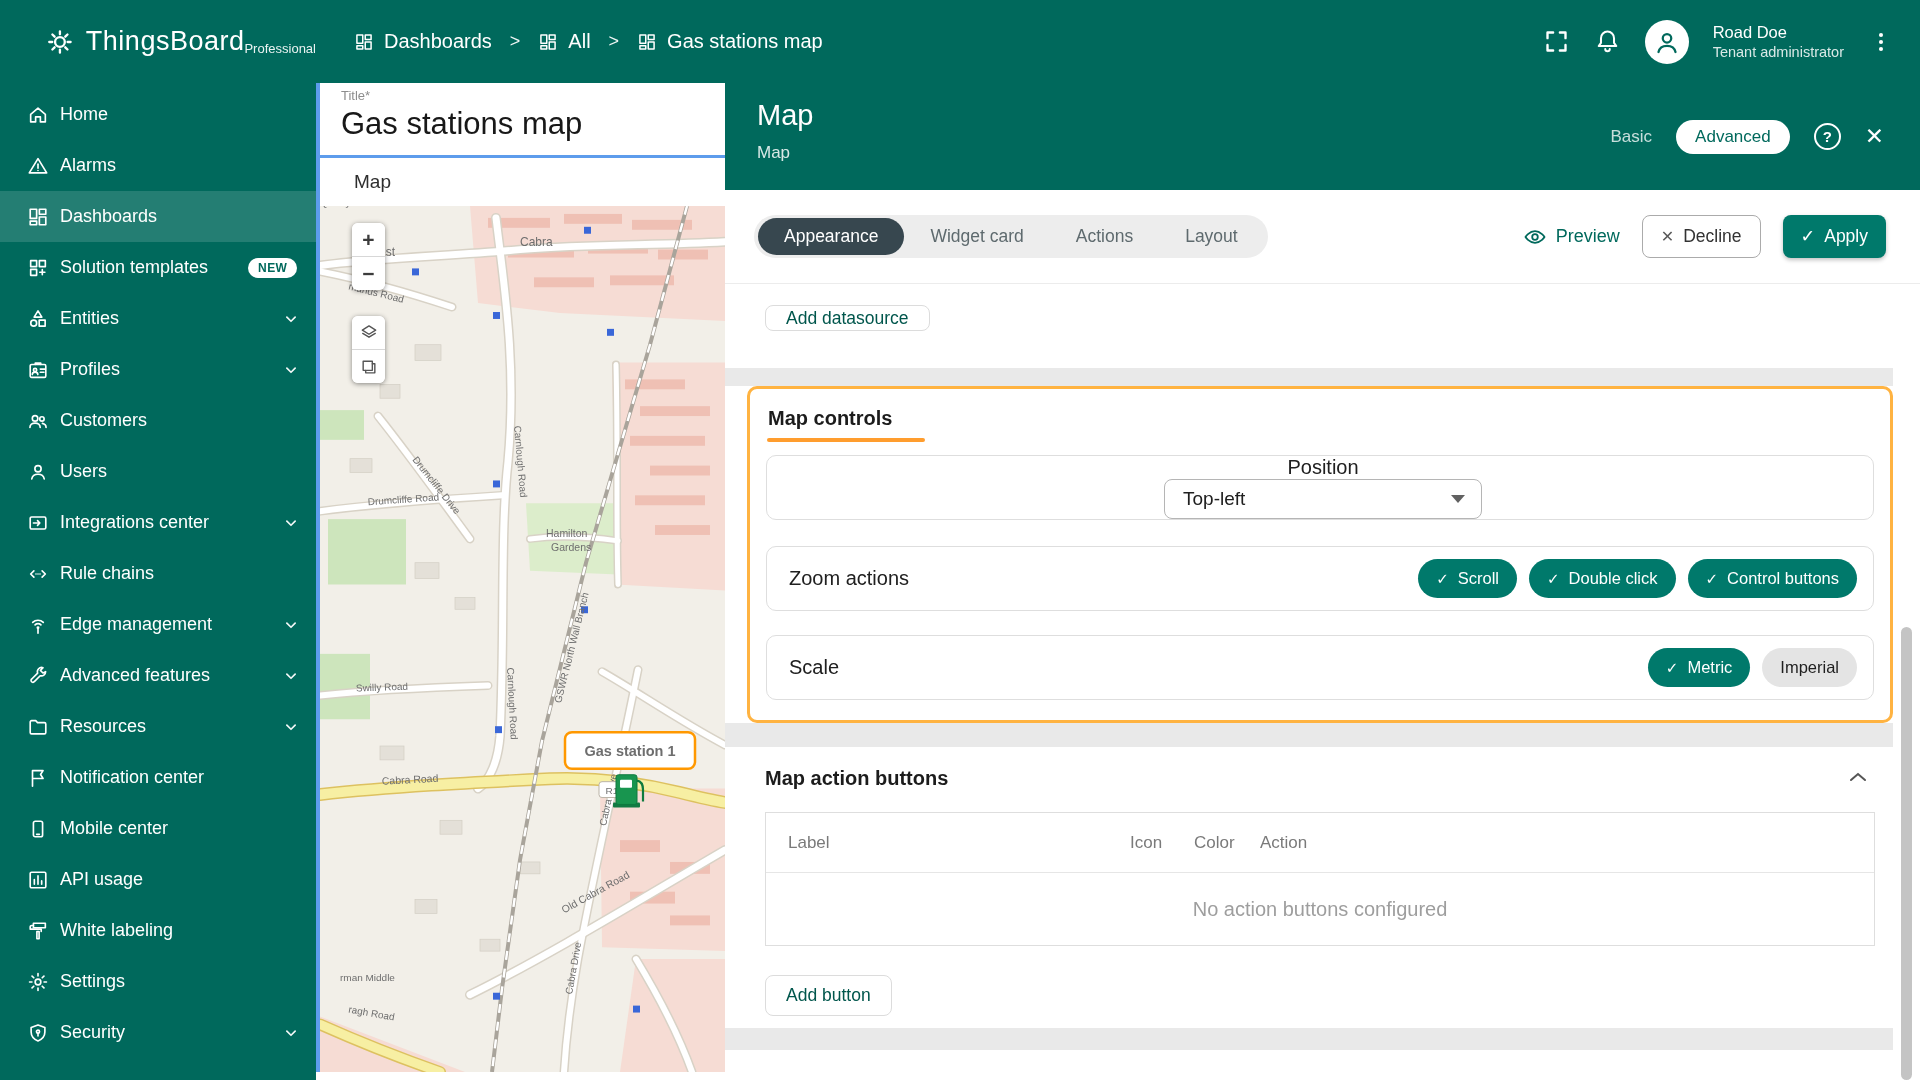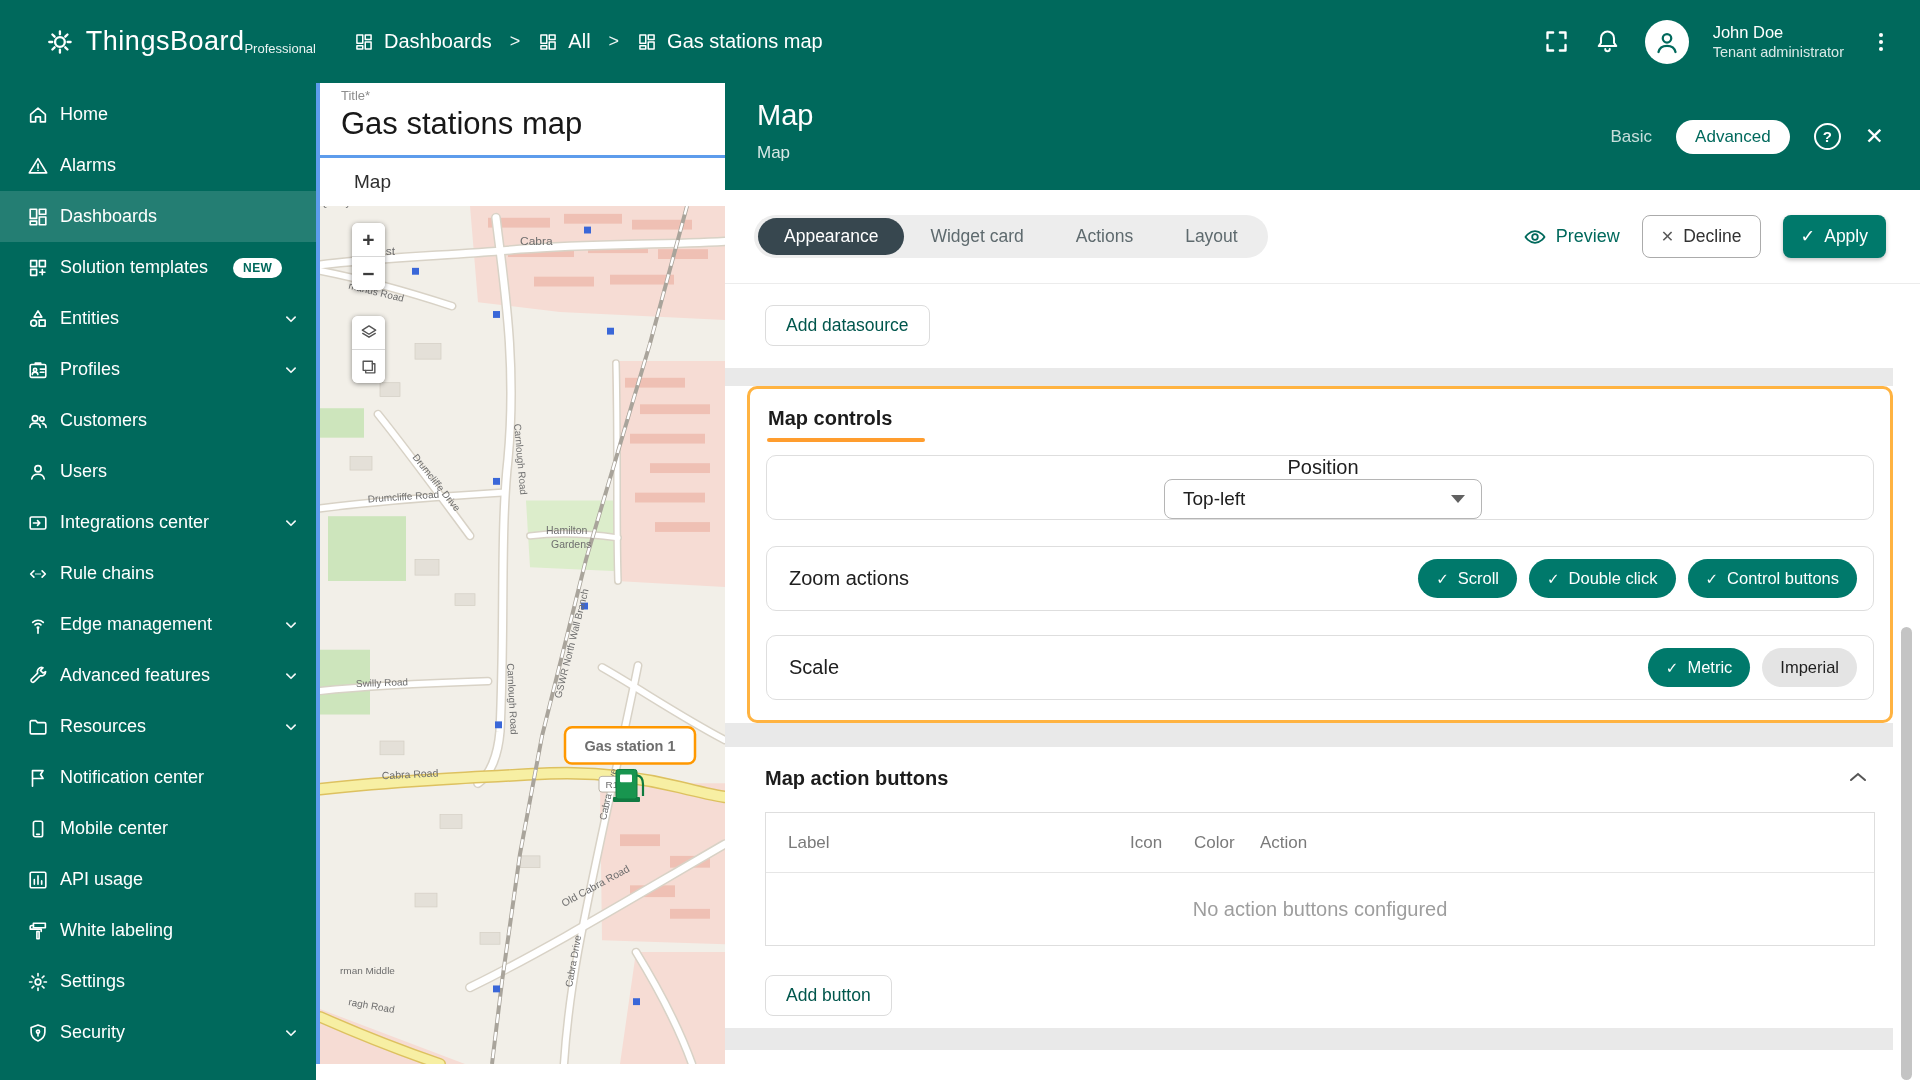--- a/index.html
+++ b/index.html
@@ -26,25 +26,25 @@
   .user-block { line-height:1.25; }
   .user-name { font-size:16.5px; }
   .user-role { font-size:14.5px; opacity:.85; }
 
   
   .sidebar { position:absolute; top:83px; left:0; width:316px; bottom:0; background:var(--teal); color:#fff; padding-top:6px; overflow:hidden; }
   .side-item { height:51px; display:flex; align-items:center; padding:0 16px 0 27px; gap:11px; font-size:18px; cursor:pointer; }
   .side-item.active { background:rgba(255,255,255,.14); }
   .side-item .si { flex:0 0 22px; width:22px; height:22px; }
   .side-label { white-space:nowrap; }
-  .badge-new { margin-left:14px; background:#fff; color:var(--teal); font-size:12px; font-weight:bold; padding:3px 10px; border-radius:10px; letter-spacing:.4px; }
+  .badge-new { margin-left:29px; background:#fff; color:var(--teal); font-size:12px; font-weight:bold; padding:3px 10px; border-radius:10px; letter-spacing:.4px; }
   .chev { margin-left:auto; width:18px; height:18px; opacity:.95; }
 
   
-  .preview-panel { position:absolute; top:83px; left:316px; width:409px; bottom:16px; background:#fff; border-left:4px solid var(--blue); }
+  .preview-panel { position:absolute; top:83px; left:316px; width:409px; bottom:8px; background:#fff; border-left:4px solid var(--blue); }
   .title-block { height:72px; padding:5px 0 0 21px; }
   .title-label { font-size:13px; color:#8d8d8d; }
   .title-value { font-size:31px; font-weight:500; color:#181818; margin-top:3px; white-space:nowrap; }
   .focus-line { height:3px; background:var(--blue); }
   .widget-title { font-size:19px; color:#2e2e2e; padding:13px 0 0 34px; }
   .map-area { position:absolute; left:0; right:0; top:123px; bottom:0; overflow:hidden; background:#F2EFE8; cursor:grab; }
   .map-svg { position:absolute; left:0; top:0; width:100%; height:100%; }
   .map-svg text { font-family:"Liberation Sans","DejaVu Sans",sans-serif; fill:#6E6E6E; }
   .map-ctrl { position:absolute; width:33px; background:#fff; border-radius:6px; box-shadow:0 1px 5px rgba(0,0,0,.45); display:flex; flex-direction:column; overflow:hidden; }
   .map-ctrl .mbtn { height:33px; background:#fff; border:none; font-size:21px; font-weight:bold; color:#3c3c3c; cursor:pointer; display:flex; align-items:center; justify-content:center; font-family:inherit; }
@@ -69,21 +69,21 @@
   .preview-link { display:flex; gap:9px; align-items:center; color:var(--teal); font-size:18px; font-weight:500; cursor:pointer; }
   .btn { height:43px; border-radius:8px; font-size:17.5px; font-weight:500; display:flex; align-items:center; gap:9px; cursor:pointer; font-family:inherit; }
   .btn-decline { padding:0 18px; border:1px solid #ABABAB; background:#fff; color:#333; }
   .btn-decline .xg { color:#5a5a5a; font-size:16px; }
   .btn-apply { padding:0 18px; background:var(--teal-btn); color:#fff; border:none; box-shadow:0 2px 4px rgba(0,0,0,.25); }
 
   .settings-content { position:absolute; top:201px; left:0; right:0; bottom:0; background:#fff; overflow:hidden; }
   .gap { background:#E9E9E9; margin-right:27px; }
   .g1 { height:18px; } .g2 { height:24px; } .g3 { height:22px; }
   .sec-datasource { height:84px; position:relative; }
-  .btn-outline { position:absolute; height:41px; padding:0 20px; border:1px solid #DCDCDC; border-radius:8px; background:#fff; color:#00564c; font-size:17.5px; font-weight:500; display:flex; align-items:center; cursor:pointer; font-family:inherit; }
+  .btn-outline { position:absolute; height:26px; padding:0 20px; border:1px solid #DCDCDC; border-radius:8px; background:#fff; color:#00564c; font-size:17.5px; font-weight:500; display:flex; align-items:center; cursor:pointer; font-family:inherit; }
   .btn-datasource { left:40px; top:21px; }
 
   .card-mc { margin:0 27px 0 22px; height:337px; border:3px solid var(--orange); border-radius:10px; position:relative; background:#fff; }
   .mc-title { position:absolute; left:18px; top:18px; font-size:20px; font-weight:600; color:#1c1c1c; }
   .mc-underline { position:absolute; left:17px; top:49px; width:158px; height:4px; border-radius:2px; background:var(--orange2); }
   .mc-row { position:absolute; left:16px; width:1108px; height:65px; border:1px solid #DEDEDE; border-radius:10px; display:flex; align-items:center; padding:0 16px 0 22px; background:#fff; }
   .r1 { top:66px;flex-direction:column; } .r2 { top:157px; } .r3 { top:246px; }
   .mc-label { font-size:20px; color:#202020; }
   .mc-spacer { flex:1; }
   .select-field { width:318px; height:53px; border:1px solid #B5B5B5; border-radius:8px; display:flex; align-items:center; padding:0 16px 0 18px; font-size:19px; color:#202020; cursor:pointer; background:#fff; }
@@ -161,21 +161,21 @@
           <path d="M10 18.6a2 2 0 0 0 4 0"></path>
         </svg>
     </span>
     <span class="avatar">
       <svg class="ico" width="30" height="30" viewBox="0 0 24 24">
           <circle cx="12" cy="9" r="3.4"></circle>
           <path d="M5.2 20c.7-3.3 3.4-5 6.8-5s6.1 1.7 6.8 5"></path>
         </svg>
     </span>
     <div class="user-block">
-      <div class="user-name">John Doe</div>
+      <div class="user-name">Road Doe</div>
       <div class="user-role">Tenant administrator</div>
     </div>
     <span class="tb-btn">
       <svg width="26" height="26" viewBox="0 0 24 24" fill="#fff">
           <circle cx="12" cy="5.5" r="1.9"></circle>
           <circle cx="12" cy="12" r="1.9"></circle>
           <circle cx="12" cy="18.5" r="1.9"></circle>
         </svg>
     </span>
   </div>

